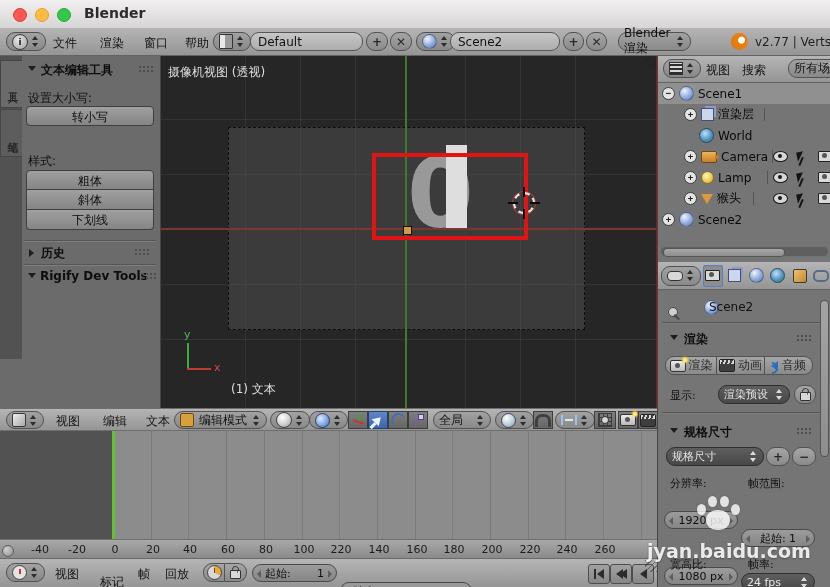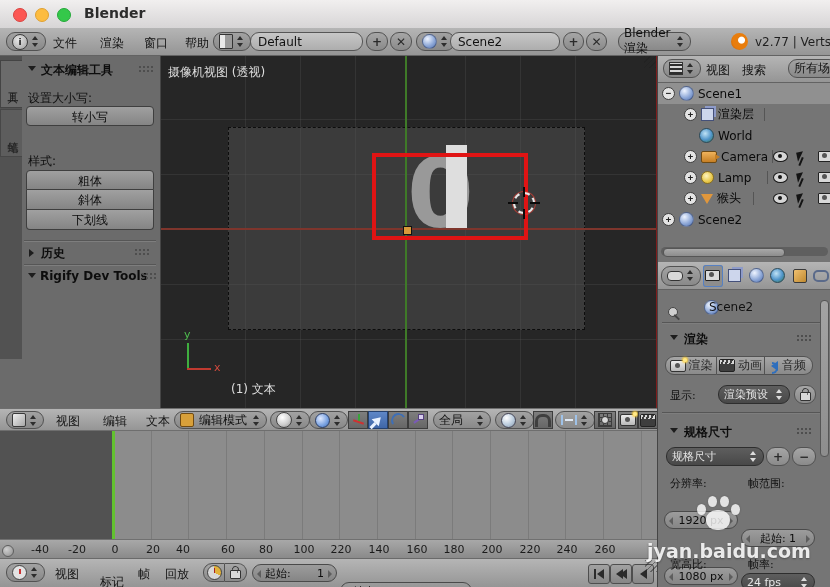--- a/index.html
+++ b/index.html
@@ -506,21 +506,21 @@
     <div class="abs tldark"></div>
     <div class="abs tlgrid"></div>
     <div class="abs tlcur"></div>
   </div>
   <div class="abs ruler">
     <span class="abs rknob"></span>
     <span class="rnum" style="left:40px;">-40</span>
     <span class="rnum" style="left:77px;">-20</span>
     <span class="rnum" style="left:115px;">0</span>
     <span class="rnum" style="left:153px;">20</span>
-    <span class="rnum" style="left:183px;">40</span>
+    <span class="rnum" style="left:190px;">40</span>
     <span class="rnum" style="left:228px;">60</span>
     <span class="rnum" style="left:266px;">80</span>
     <span class="rnum" style="left:304px;">100</span>
     <span class="rnum" style="left:341px;">220</span>
     <span class="rnum" style="left:379px;">140</span>
     <span class="rnum" style="left:417px;">160</span>
     <span class="rnum" style="left:454px;">180</span>
     <span class="rnum" style="left:492px;">200</span>
     <span class="rnum" style="left:530px;">220</span>
     <span class="rnum" style="left:567px;">240</span>

